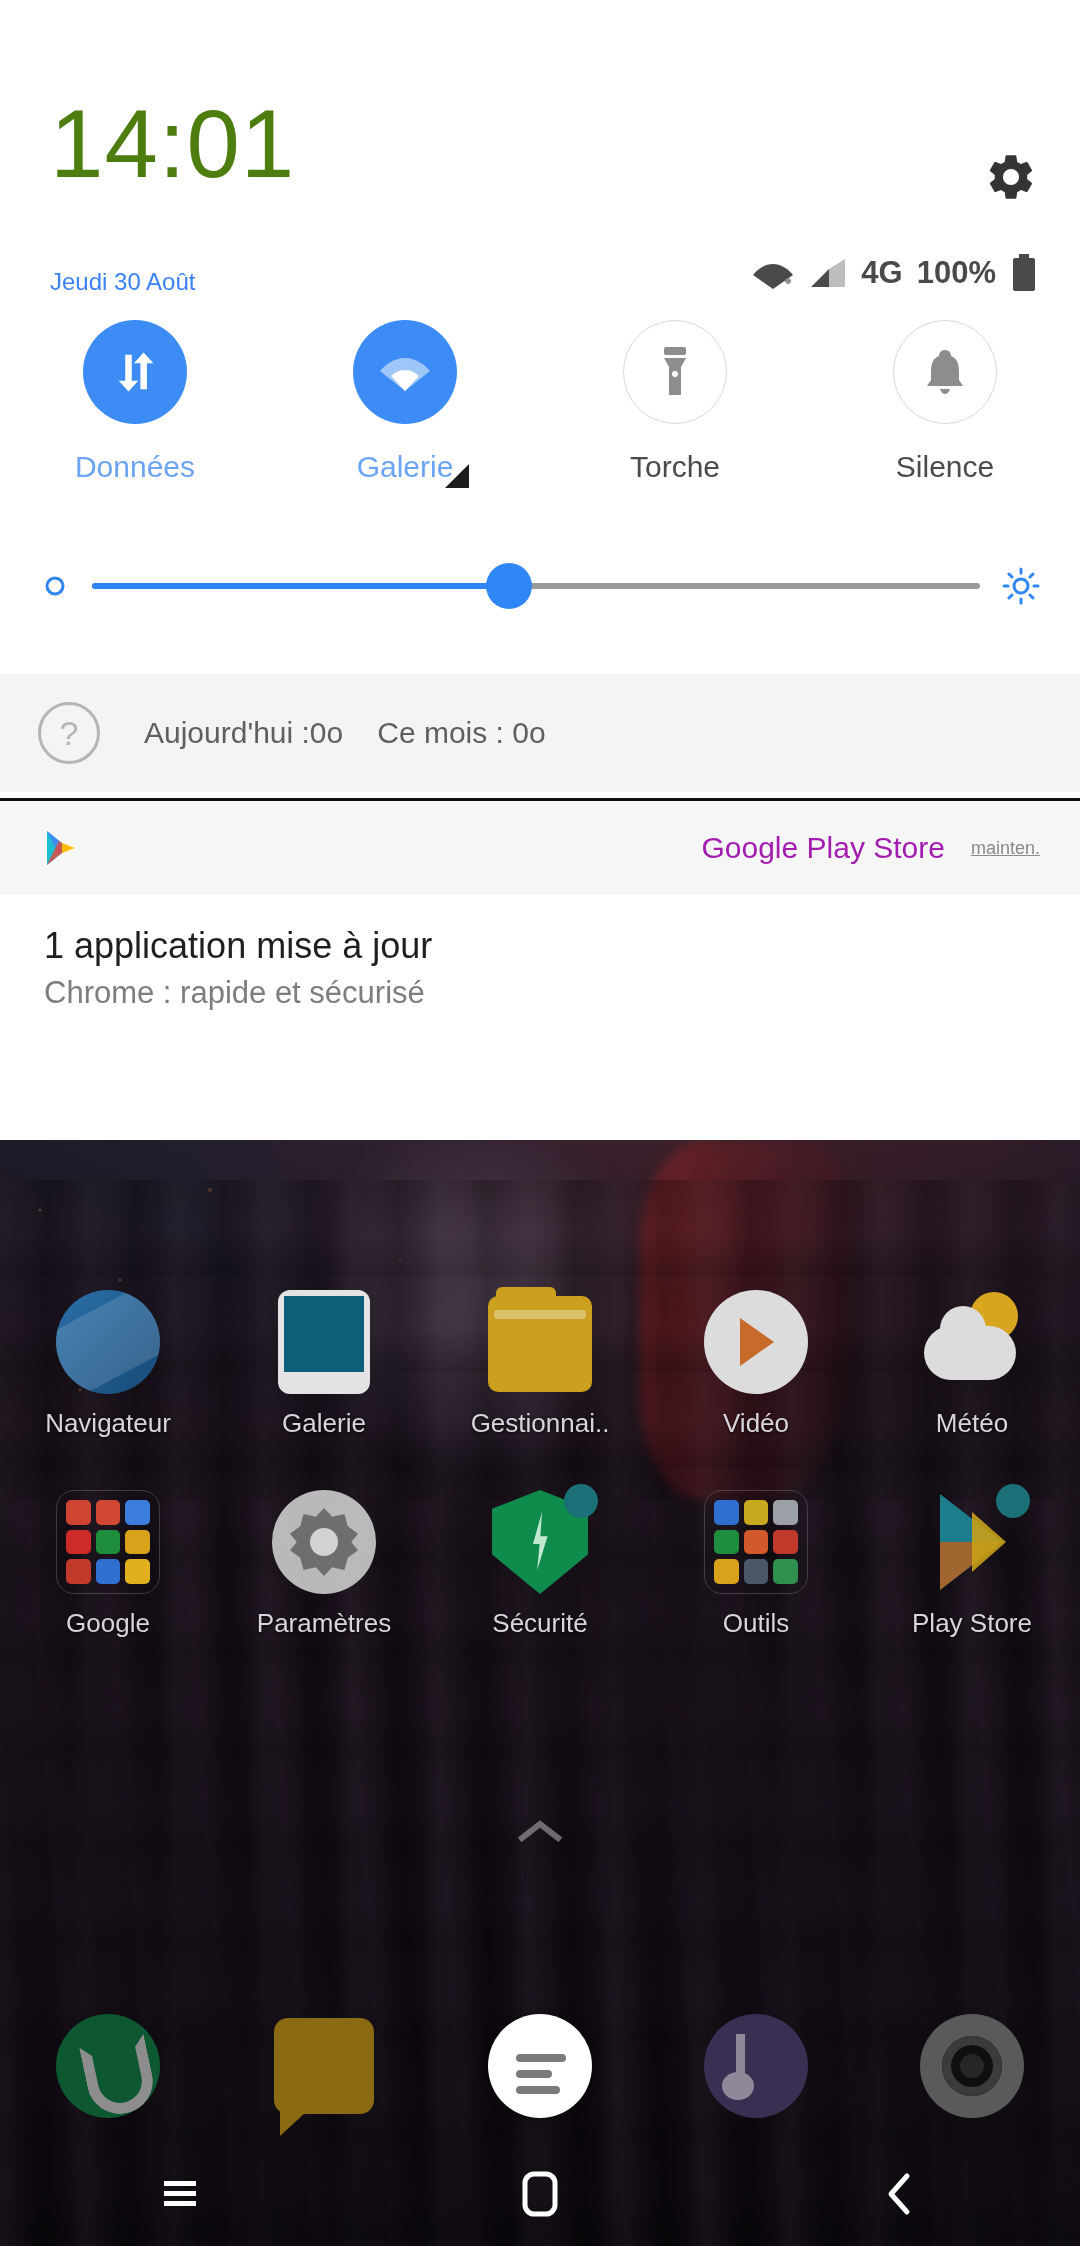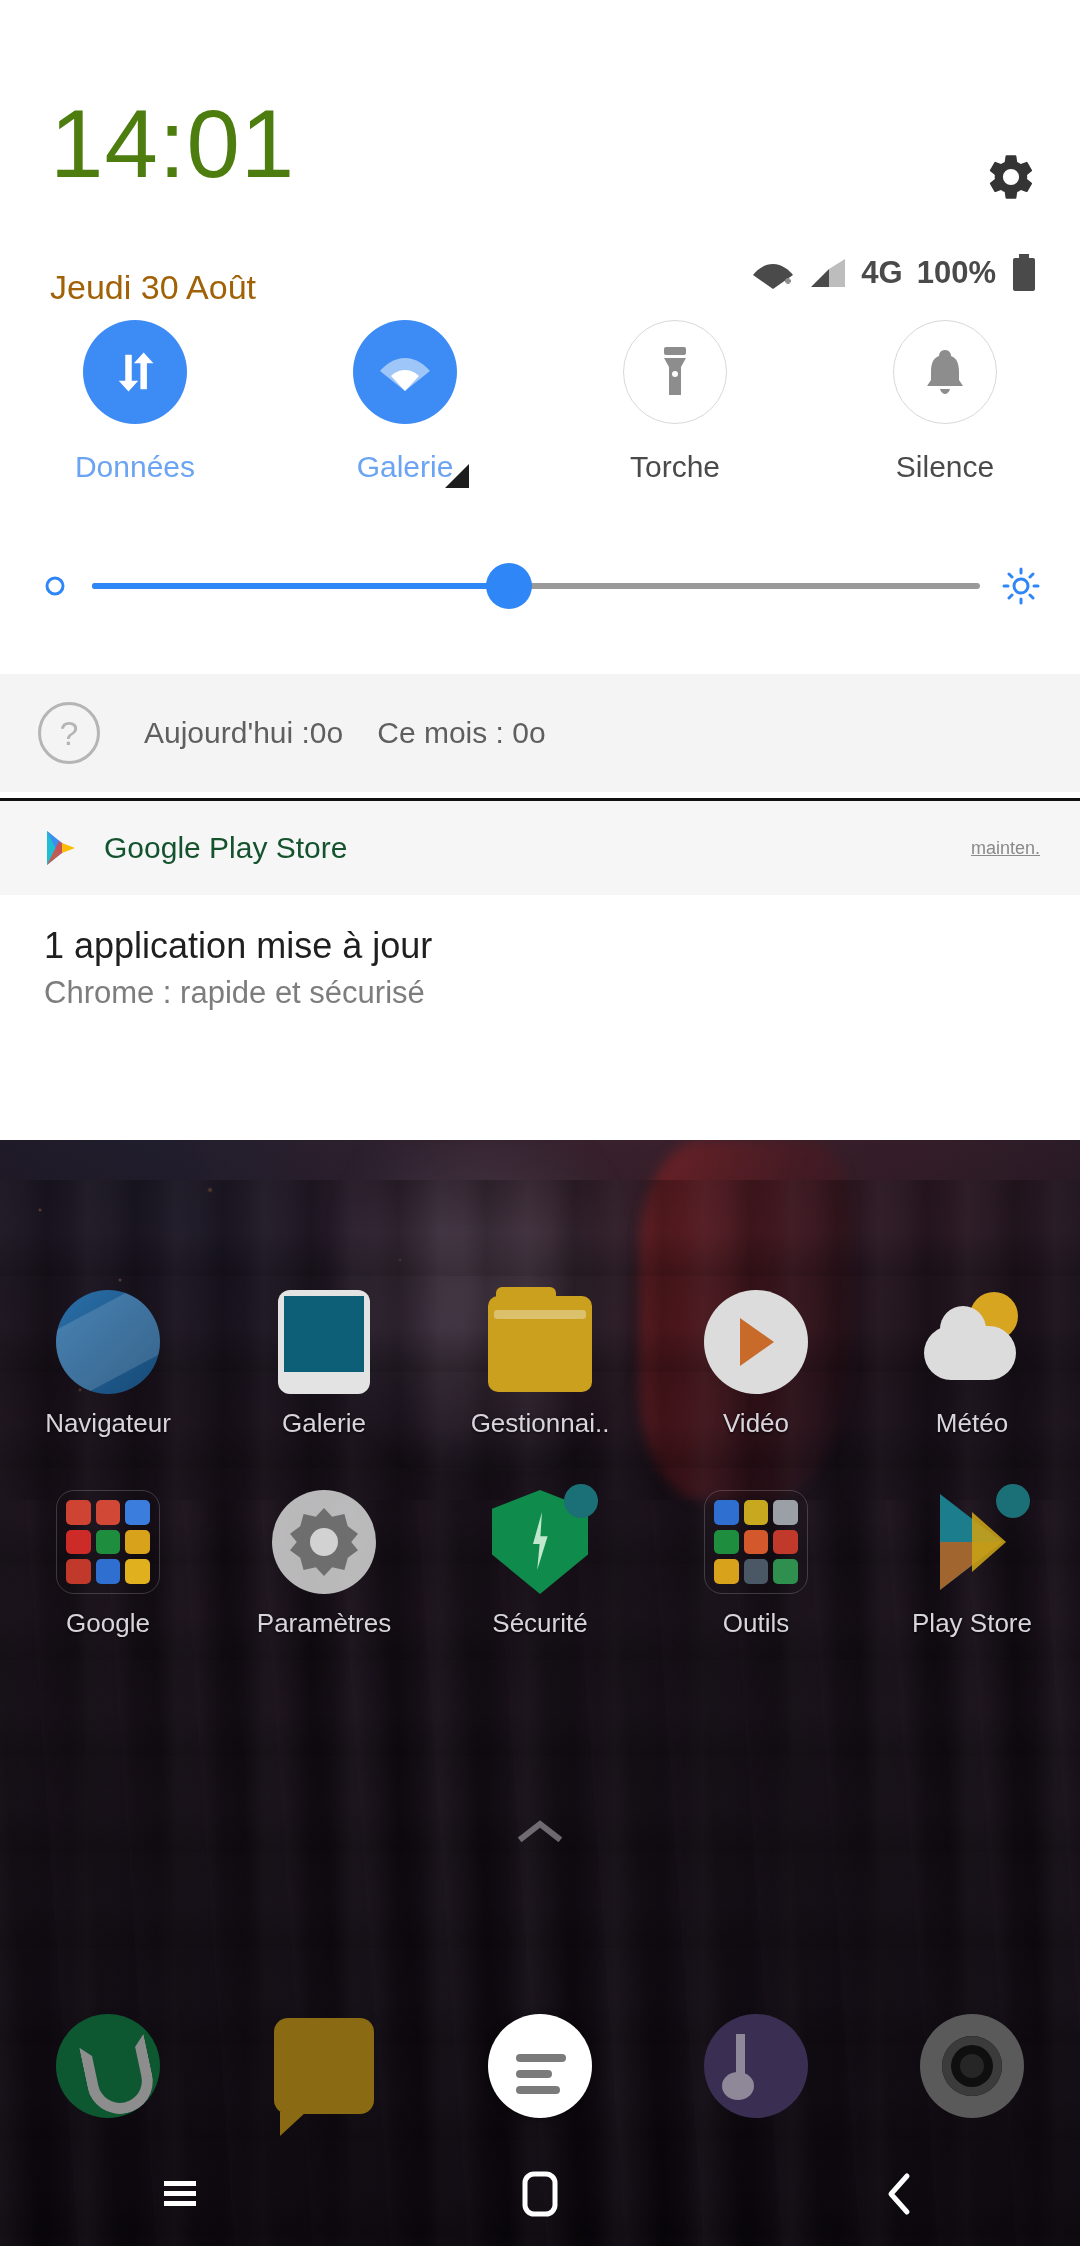--- a/index.html
+++ b/index.html
@@ -172,21 +172,21 @@
     background:#ffffff;
   }
   .qs-header { position:relative; height:300px; }
   .clock {
     position:absolute; left:50px; top:96px;
     font-size:96px; font-weight:300; color:#4d7c0f; letter-spacing:1px;
     line-height:1;
   }
   .date {
     position:absolute; left:50px; top:268px;
-    font-size:34px; color:#a16207;
+    font-size:24px; color:#3b82f6;
   }
   .gear { position:absolute; right:42px; top:150px; }
   .status-icons {
     position:absolute; right:42px; top:253px;
     display:flex; align-items:center; gap:14px;
   }
   .status-text{font-size:31px;font-weight:bold;color:#4a4a4a;}
 
   .tiles-row { display:flex; margin-top:20px; }
   .tile { width:270px; display:flex; flex-direction:column; align-items:center; }
@@ -224,21 +224,21 @@
   .usage-text{font-size:30px;color:#5f5f5f;display:flex;gap:34px;}
 
   .notif-card {
     margin-top:6px; background:#ffffff;
     border-top:3px solid #111; position:relative;
   }
   .notif-head{
     height:94px; background:#f6f6f6;
     display:flex; align-items:center; padding:0 40px 0 44px; gap:26px;
   }
-  .notif-app{font-size:30px;color:#14532d;flex:1;}
+  .notif-app{font-size:30px;color:#a21caf;flex:1;text-align:right;}
   .notif-time{font-size:18px;color:#8a8a8a;text-decoration:underline;}
   .notif-body{padding:30px 44px 34px;}
   .notif-title{font-size:36px;color:#1f1f1f;}
   .notif-sub{font-size:31px;color:#7d7d7d;margin-top:8px;}
 
   svg { display:block; }
 </style>
 </head>
 <body>
 

